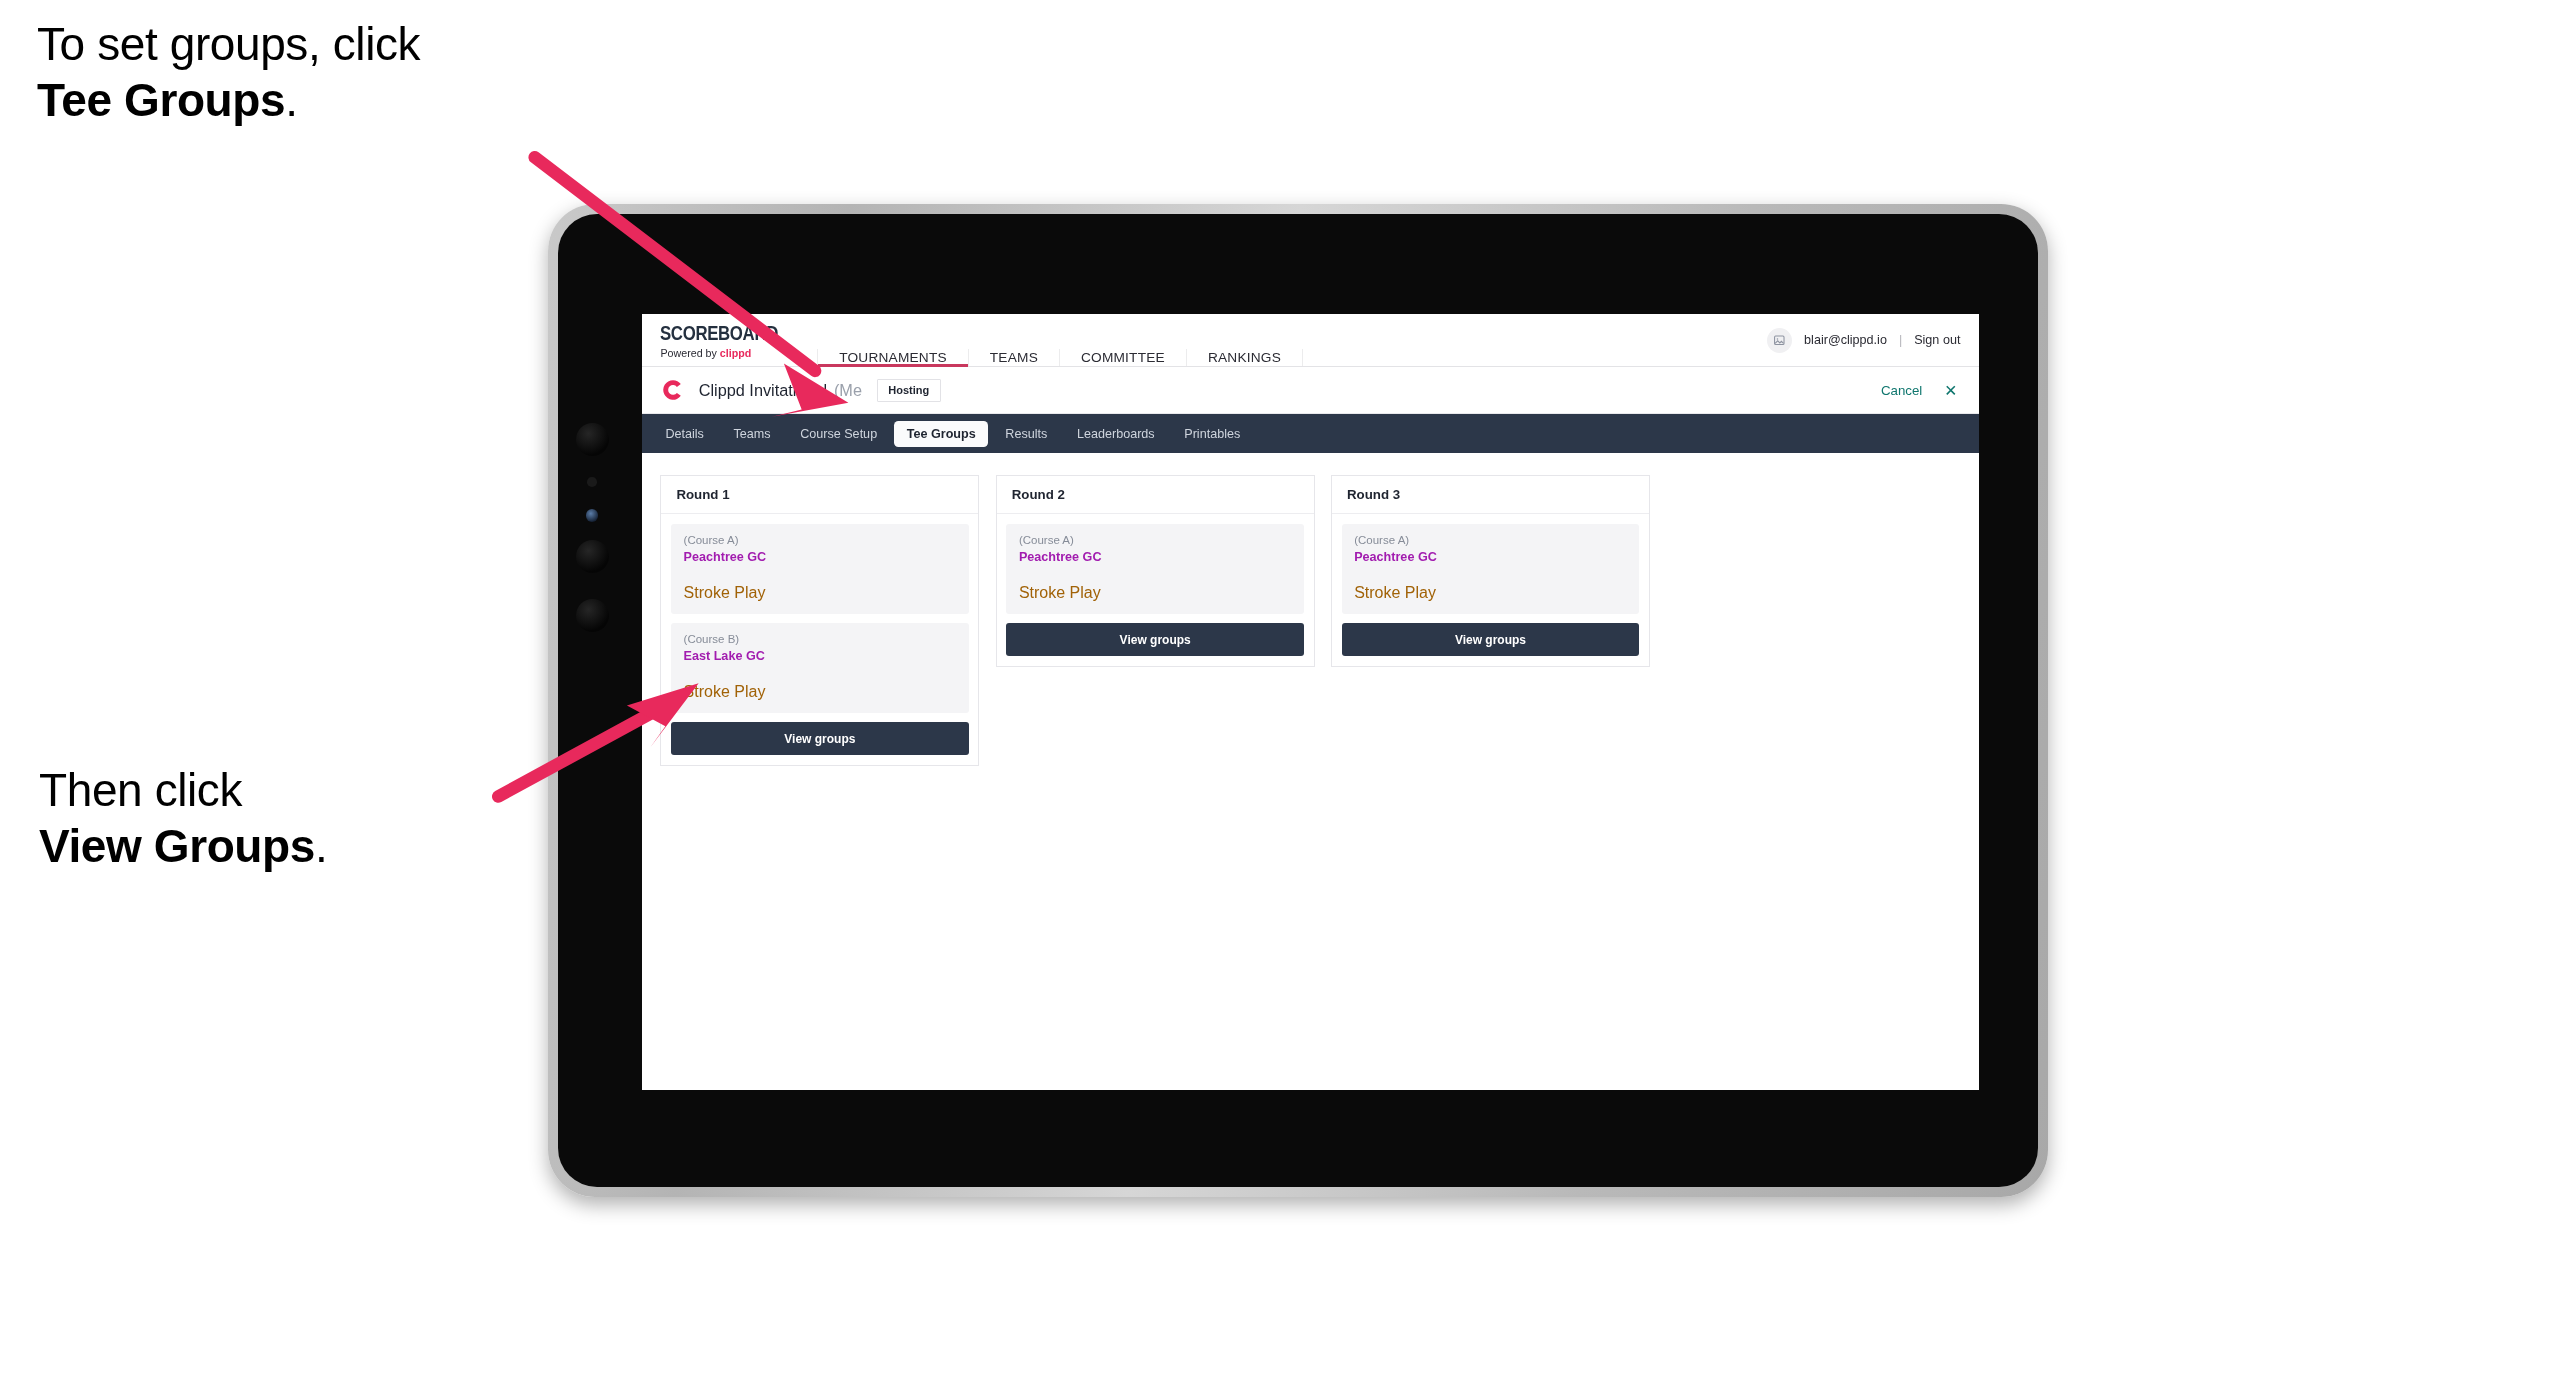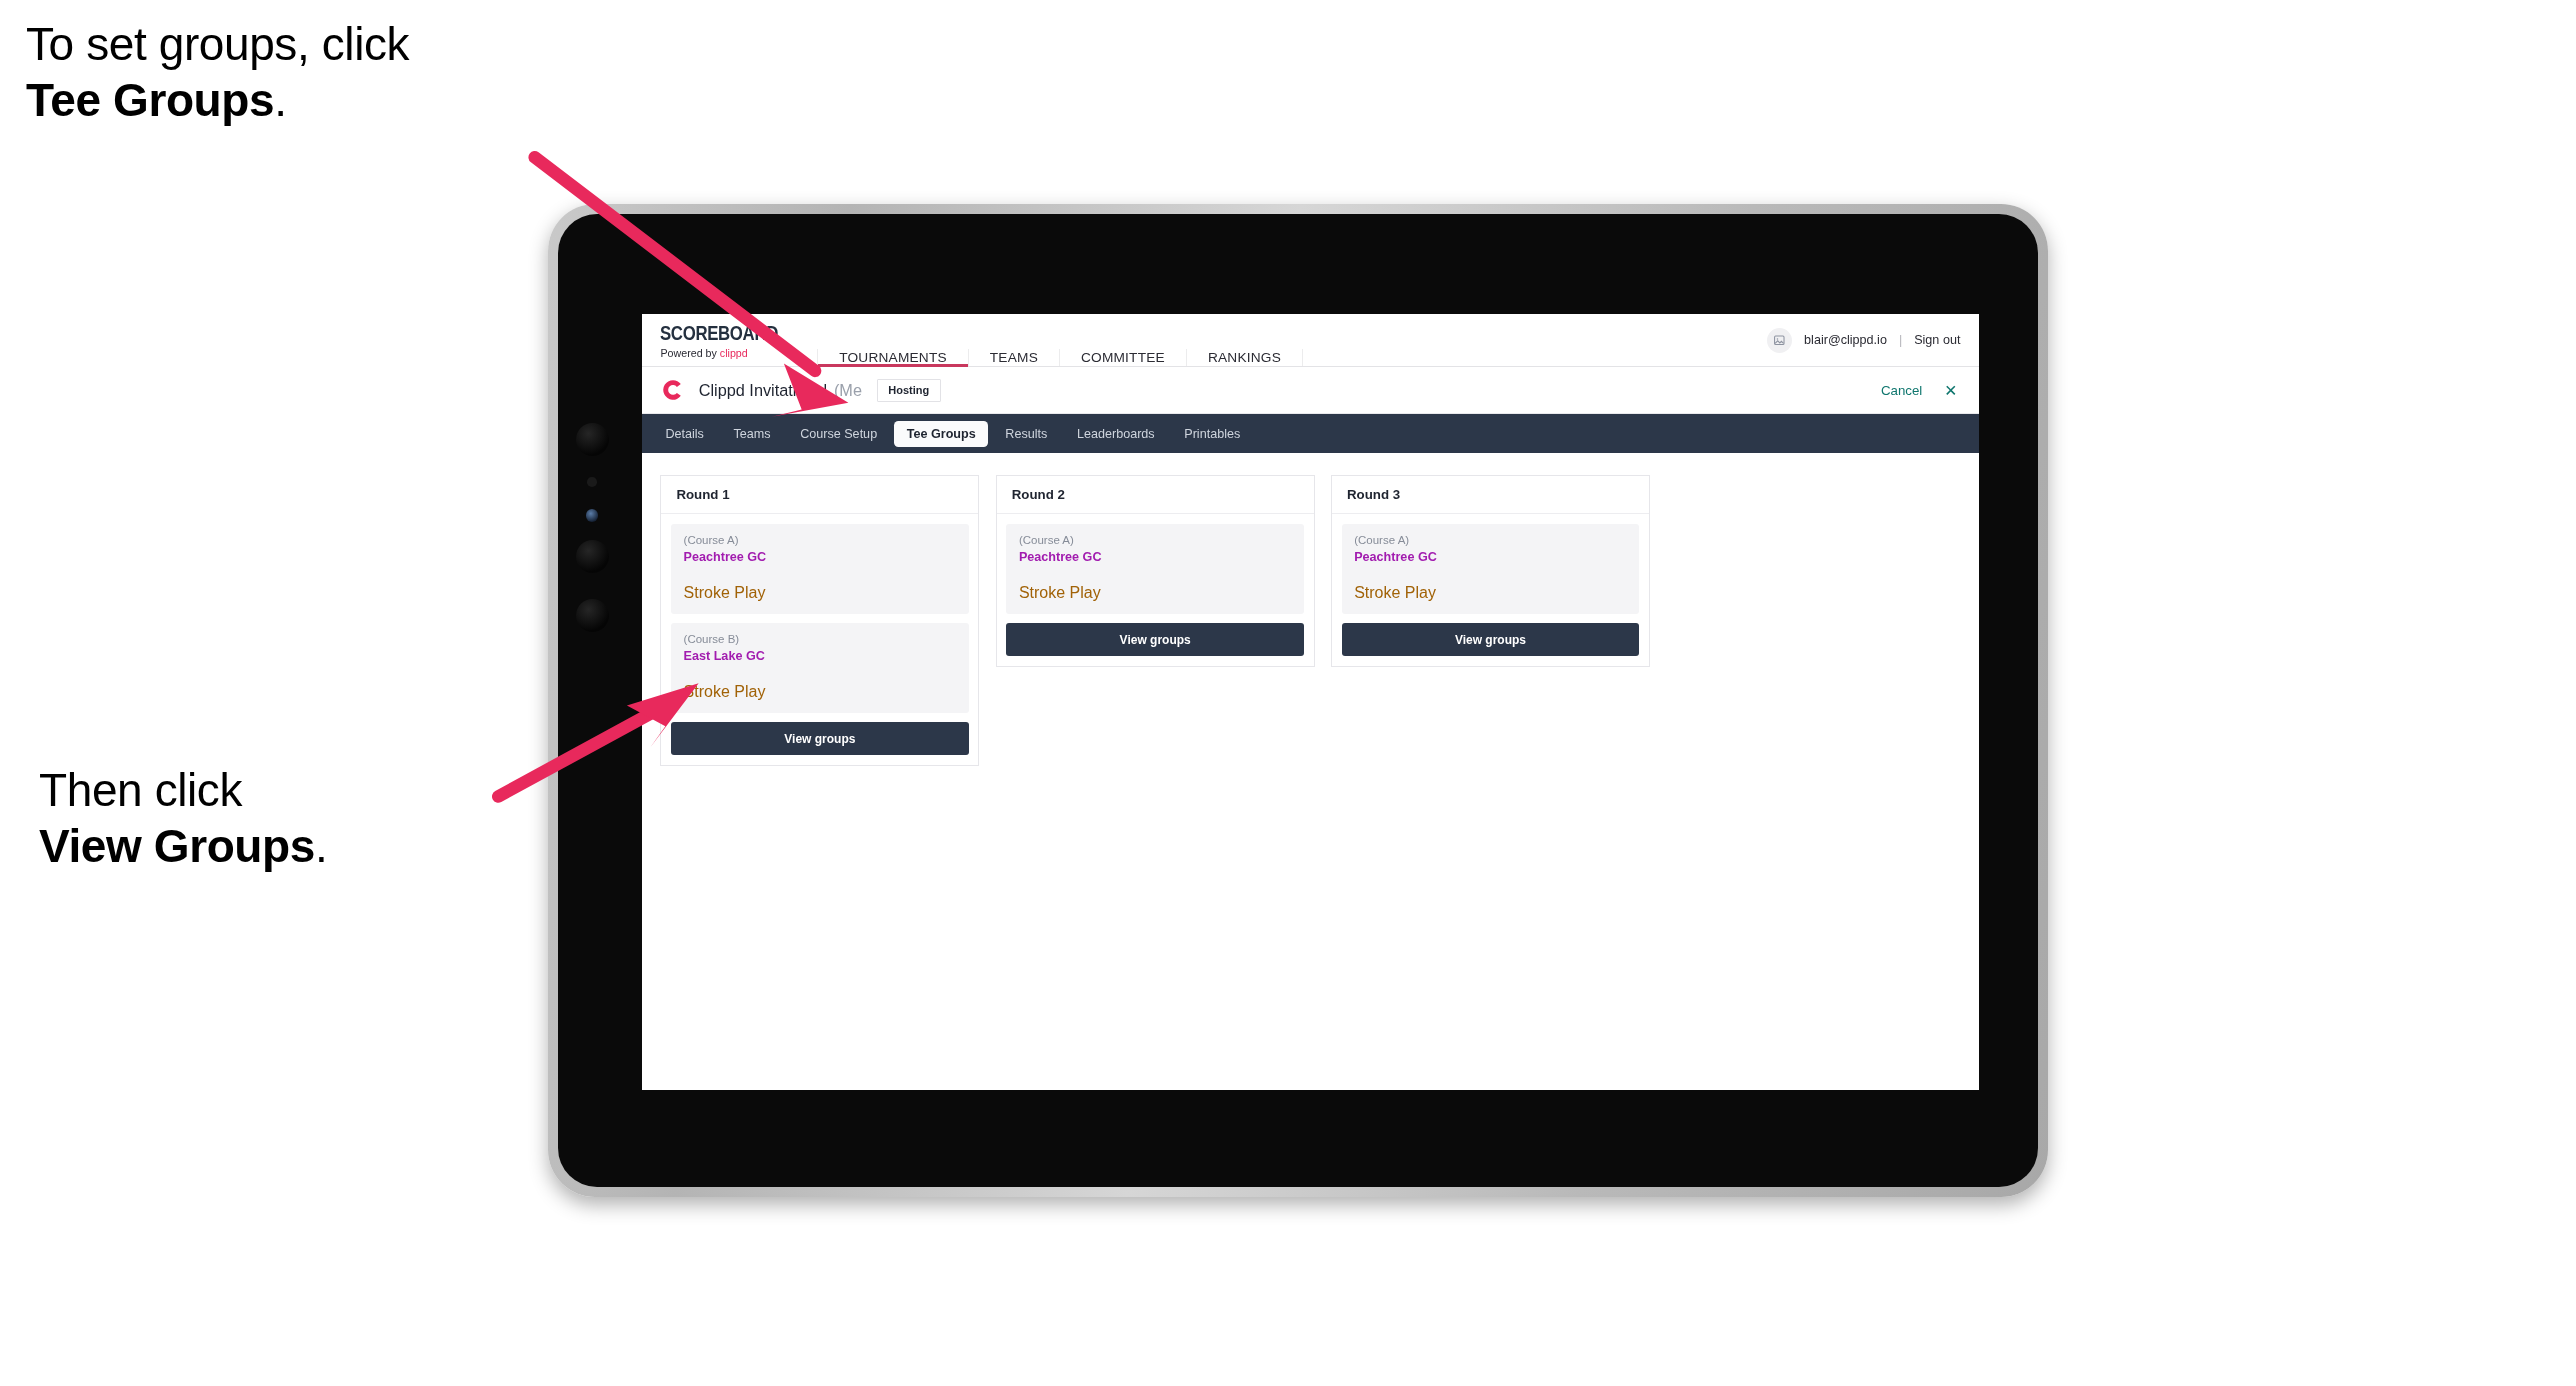--- a/index.html
+++ b/index.html
@@ -15,21 +15,21 @@
   
   .caption {
     position: absolute;
     color: #000;
     font-family: "Liberation Sans", sans-serif;
     font-size: 46px;
     line-height: 1.22;
     letter-spacing: -0.4px;
   }
   .caption .bold { font-weight: 700; }
-  #caption-top  { left: 26px; top: 16.3px; width: 667px; }
+  #caption-top  { left: 37px; top: 16.3px; width: 667px; }
   #caption-bot  { left: 39px; top: 762px; width: 667px; }
 
   
   .arrow-svg { position: absolute; pointer-events: none; }
 
   
   #tablet {
     position: absolute;
     left: 548px; top: 204px;
     width: 1500px; height: 993px;
@@ -79,21 +79,21 @@
     font-weight: 700;
     font-size: 20px;
     letter-spacing: -0.4px;
     color: #24303f;
     transform: scaleX(0.84);
     transform-origin: left center;
   }
   .logo-sub {
     font-size: 10.7px; color: #2a2a33; margin-top: 1.5px; white-space: nowrap;
   }
-  .logo-sub .brand { color: #e8295c; font-weight: 400; }
+  .logo-sub .brand { color: #e8295c; font-weight: 700; }
 
   .mainnav { display: flex; align-items: stretch; }
   .mainnav .navitem {
     display: flex; align-items: center;
     padding: 0 21px;
     font-size: 13.7px;
     letter-spacing: 0.2px;
     color: #2b2b33;
     border-left: 0.7px solid #ececed;
     position: relative;

